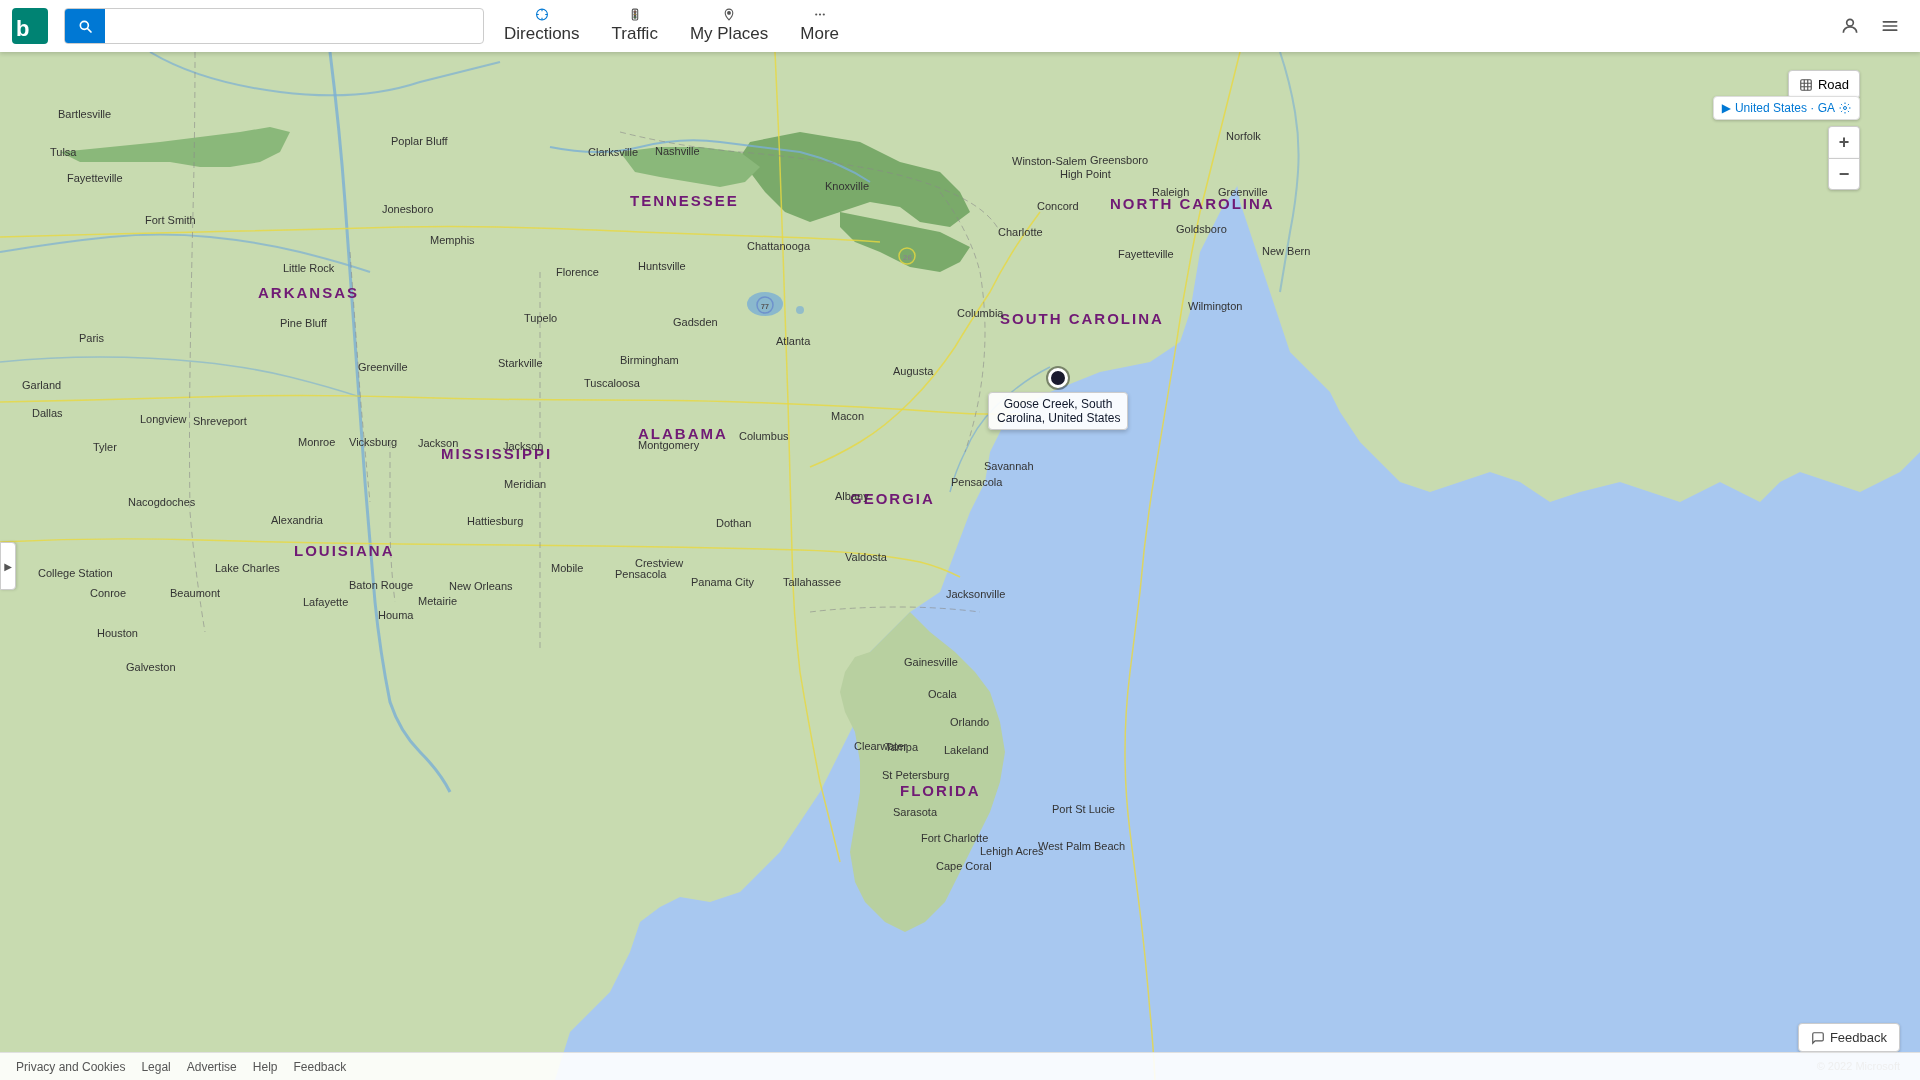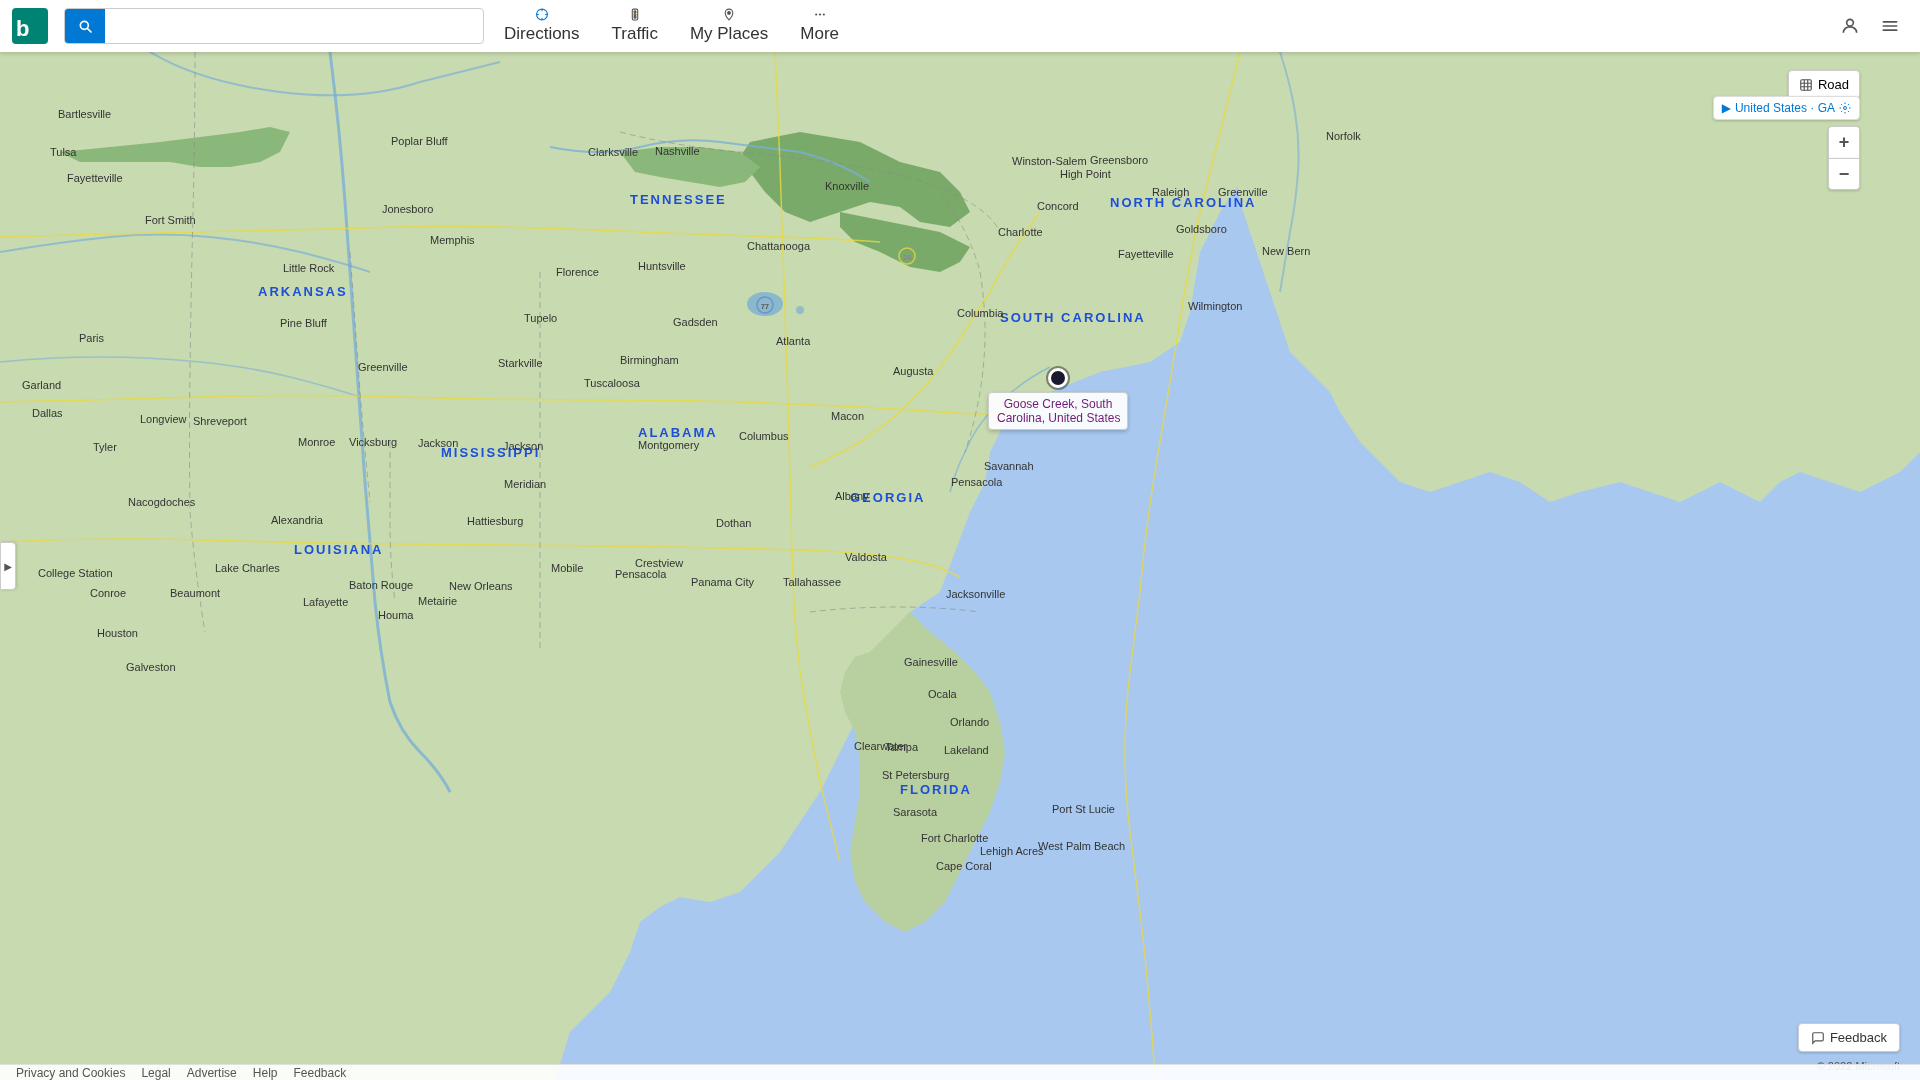--- a/index.html
+++ b/index.html
@@ -208,21 +208,21 @@
     }
     .pin-label {
       position: absolute;
       top: 24px;
       left: -60px;
       background: rgba(255,255,255,0.92);
       border: 1px solid #ccc;
       border-radius: 4px;
       padding: 4px 8px;
       font-size: 12px;
-      color: #701a75;
+      color: #0f172a;
       white-space: nowrap;
       box-shadow: 0 2px 4px rgba(0,0,0,0.2);
       width: 140px;
       text-align: center;
     }
 
     
     #feedback-btn {
       position: absolute;
       bottom: 28px; right: 20px;
@@ -246,40 +246,40 @@
       bottom: 8px; right: 20px;
       font-size: 11px;
       color: #555;
       z-index: 50;
     }
 
     
     #footer {
       position: absolute;
       bottom: 0; left: 0; right: 0;
-      height: 16px;
+      height: 28px;
       background: rgba(255,255,255,0.9);
       display: flex;
       align-items: center;
       padding: 0 16px;
       gap: 16px;
       font-size: 12px;
       color: #555;
       z-index: 100;
       border-top: 1px solid #e0e0e0;
     }
     .footer-link {
       cursor: pointer;
       color: #555;
       text-decoration: none;
     }
     .map-label-state {
       position: absolute;
-      color: #1d4ed8;
-      font-size: 13px;
+      color: #701a75;
+      font-size: 15px;
       font-weight: 600;
       letter-spacing: 2px;
       pointer-events: none;
       text-transform: uppercase;
     }
     .map-label-city {
       position: absolute;
       color: #333;
       font-size: 11px;
       pointer-events: none;
@@ -516,21 +516,21 @@
         <div class="map-label-city" style="left: 1262px; top: 193px;">New Bern</div>
         <div class="map-label-city" style="left: 1176px; top: 171px;">Goldsboro</div>
         <div class="map-label-city" style="left: 1152px; top: 134px;">Raleigh</div>
         <div class="map-label-city" style="left: 1090px; top: 102px;">Greensboro</div>
         <div class="map-label-city" style="left: 1012px; top: 103px;">Winston-Salem</div>
         <div class="map-label-city" style="left: 1060px; top: 116px;">High Point</div>
         <div class="map-label-city" style="left: 1037px; top: 148px;">Concord</div>
         <div class="map-label-city" style="left: 1188px; top: 248px;">Wilmington</div>
         <div class="map-label-city" style="left: 1218px; top: 134px;">Greenville</div>
         <div class="map-label-city" style="left: 951px; top: 424px;">Pensacola</div>
-        <div class="map-label-city" style="left: 1326px; top: 78px;">Norfolk</div>
+        <div class="map-label-city" style="left: 1226px; top: 78px;">Norfolk</div>
       </div>
 
     <div id="sidebar-toggle">
       <span>▶</span>
     </div>
 
     <div id="map-type-btn">
       <svg width="14" height="14" viewBox="0 0 24 24" fill="none" stroke="#555" stroke-width="2">
         <rect x="3" y="3" width="18" height="18" rx="2"></rect>
         <path d="M3 9h18M3 15h18M9 3v18M15 3v18"></path>

